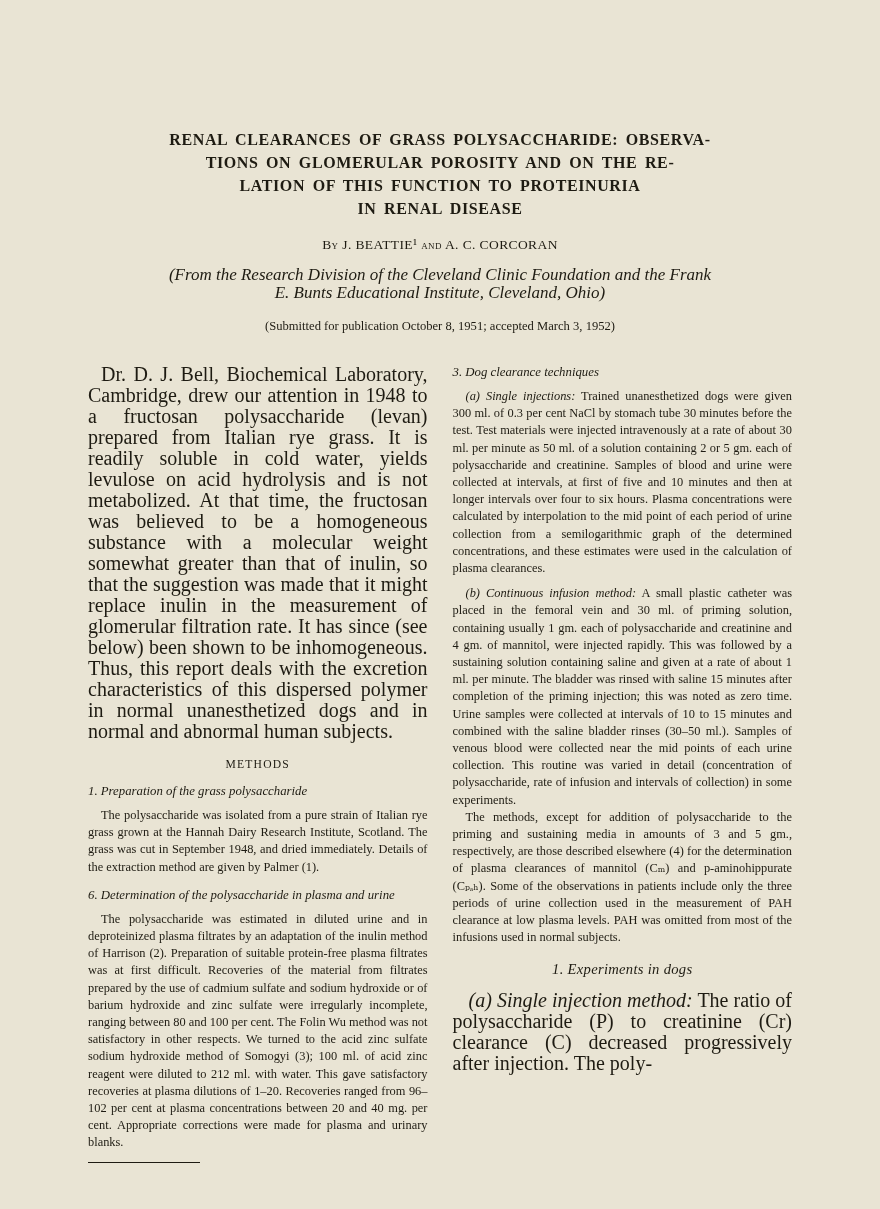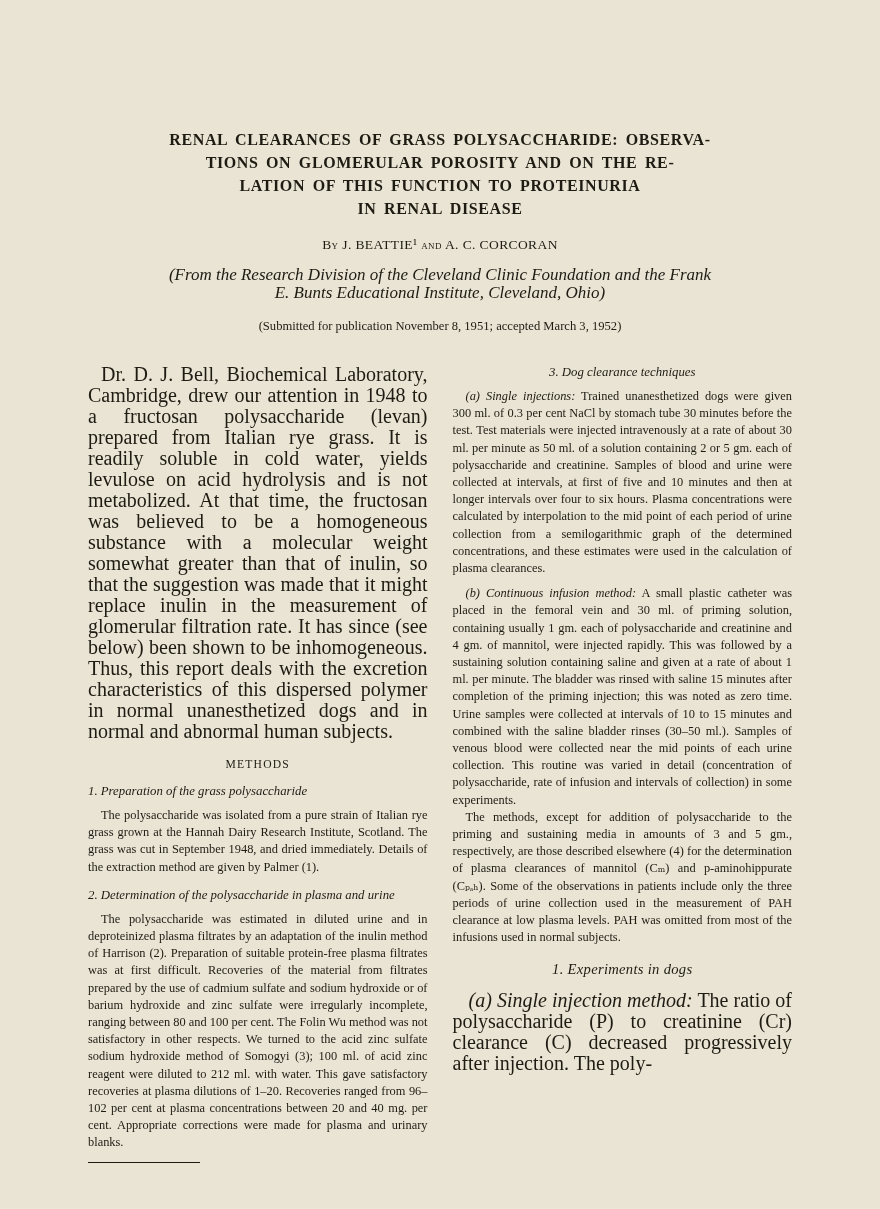--- a/index.html
+++ b/index.html
@@ -144,41 +144,41 @@
 
   <div class="header">
     <div class="title">
       <div>RENAL CLEARANCES OF GRASS POLYSACCHARIDE: OBSERVA-</div>
       <div>TIONS ON GLOMERULAR POROSITY AND ON THE RE-</div>
       <div>LATION OF THIS FUNCTION TO PROTEINURIA</div>
       <div>IN RENAL DISEASE</div>
     </div>
     <div class="byline">By J. BEATTIE¹ and A. C. CORCORAN</div>
     <div class="affiliation">(From the Research Division of the Cleveland Clinic Foundation and the Frank E. Bunts Educational Institute, Cleveland, Ohio)</div>
-    <div class="submitted">(Submitted for publication November 8, 1951; accepted March 3, 1952)</div>
+    <div class="submitted">(Submitted for publication October 8, 1951; accepted March 3, 1952)</div>
   </div>
 
   <div class="columns">
 
     <div class="col">
       <p class="intro">Dr. D. J. Bell, Biochemical Laboratory, Cambridge, drew our attention in 1948 to a fructosan polysaccharide (levan) prepared from Italian rye grass.  It is readily soluble in cold water, yields levulose on acid hydrolysis and is not metabolized. At that time, the fructosan was believed to be a homogeneous substance with a molecular weight somewhat greater than that of inulin, so that the suggestion was made that it might replace inulin in the measurement of glomerular filtration rate. It has since (see below) been shown to be inhomogeneous.  Thus, this report deals with the excretion characteristics of this dispersed polymer in normal unanesthetized dogs and in normal and abnormal human subjects.</p>
 
       <div class="center-heading">METHODS</div>
 
       <div class="section-head">1. Preparation of the grass polysaccharide</div>
       <p class="small-text para-indent">The polysaccharide was isolated from a pure strain of Italian rye grass grown at the Hannah Dairy Research Institute, Scotland.  The grass was cut in September 1948, and dried immediately.  Details of the extraction method are given by Palmer (1).</p>
 
-      <div class="section-head section-head-hang">2. Determination of the polysaccharide in plasma and urine</div>
+      <div class="section-head section-head-hang">6. Determination of the polysaccharide in plasma and urine</div>
       <p class="small-text para-indent">The polysaccharide was estimated in diluted urine and in deproteinized plasma filtrates by an adaptation of the inulin method of Harrison (2).  Preparation of suitable protein-free plasma filtrates was at first difficult.  Recoveries of the material from filtrates prepared by the use of cadmium sulfate and sodium hydroxide or of barium hydroxide and zinc sulfate were irregularly incomplete, ranging between 80 and 100 per cent.  The Folin Wu method was not satisfactory in other respects.  We turned to the acid zinc sulfate sodium hydroxide method of Somogyi (3); 100 ml. of acid zinc reagent were diluted to 212 ml. with water.  This gave satisfactory recoveries at plasma dilutions of 1–20.  Recoveries ranged from 96–102 per cent at plasma concentrations between 20 and 40 mg. per cent.  Appropriate corrections were made for plasma and urinary blanks.</p>
 
       <div class="footnote-rule"></div>
     </div>
 
     <div class="col">
-      <div class="section-head" style="margin-top:0;text-align:center;">3. Dog clearance techniques</div>
+      <div class="section-head" style="margin-top:0;">3. Dog clearance techniques</div>
 
       <p class="small-text para-indent"><span class="ital">(a) Single injections:</span><span> Trained unanesthetized dogs were given 300 ml. of 0.3 per cent NaCl by stomach tube 30 minutes before the test.  Test materials were injected intravenously at a rate of about 30 ml. per minute as 50 ml. of a solution containing 2 or 5 gm. each of polysaccharide and creatinine.  Samples of blood and urine were collected at intervals, at first of five and 10 minutes and then at longer intervals over four to six hours. Plasma concentrations were calculated by interpolation to the mid point of each period of urine collection from a semilogarithmic graph of the determined concentrations, and these estimates were used in the calculation of plasma clearances.</span></p>
 
       <p class="small-text para-indent mt8"><span class="ital">(b) Continuous infusion method:</span><span> A small plastic catheter was placed in the femoral vein and 30 ml. of priming solution, containing usually 1 gm. each of polysaccharide and creatinine and 4 gm. of mannitol, were injected rapidly.  This was followed by a sustaining solution containing saline and given at a rate of about 1 ml. per minute. The bladder was rinsed with saline 15 minutes after completion of the priming injection; this was noted as zero time.  Urine samples were collected at intervals of 10 to 15 minutes and combined with the saline bladder rinses (30–50 ml.).  Samples of venous blood were collected near the mid points of each urine collection.  This routine was varied in detail (concentration of polysaccharide, rate of infusion and intervals of collection) in some experiments.</span></p>
 
       <p class="small-text para-indent">The methods, except for addition of polysaccharide to the priming and sustaining media in amounts of 3 and 5 gm., respectively, are those described elsewhere (4) for the determination of plasma clearances of mannitol (Cₘ) and p-aminohippurate (Cₚₐₕ).  Some of the observations in patients include only the three periods of urine collection used in the measurement of PAH clearance at low plasma levels.  PAH was omitted from most of the infusions used in normal subjects.</p>
 
 
       <div class="results-sub">1. Experiments in dogs</div>
 

